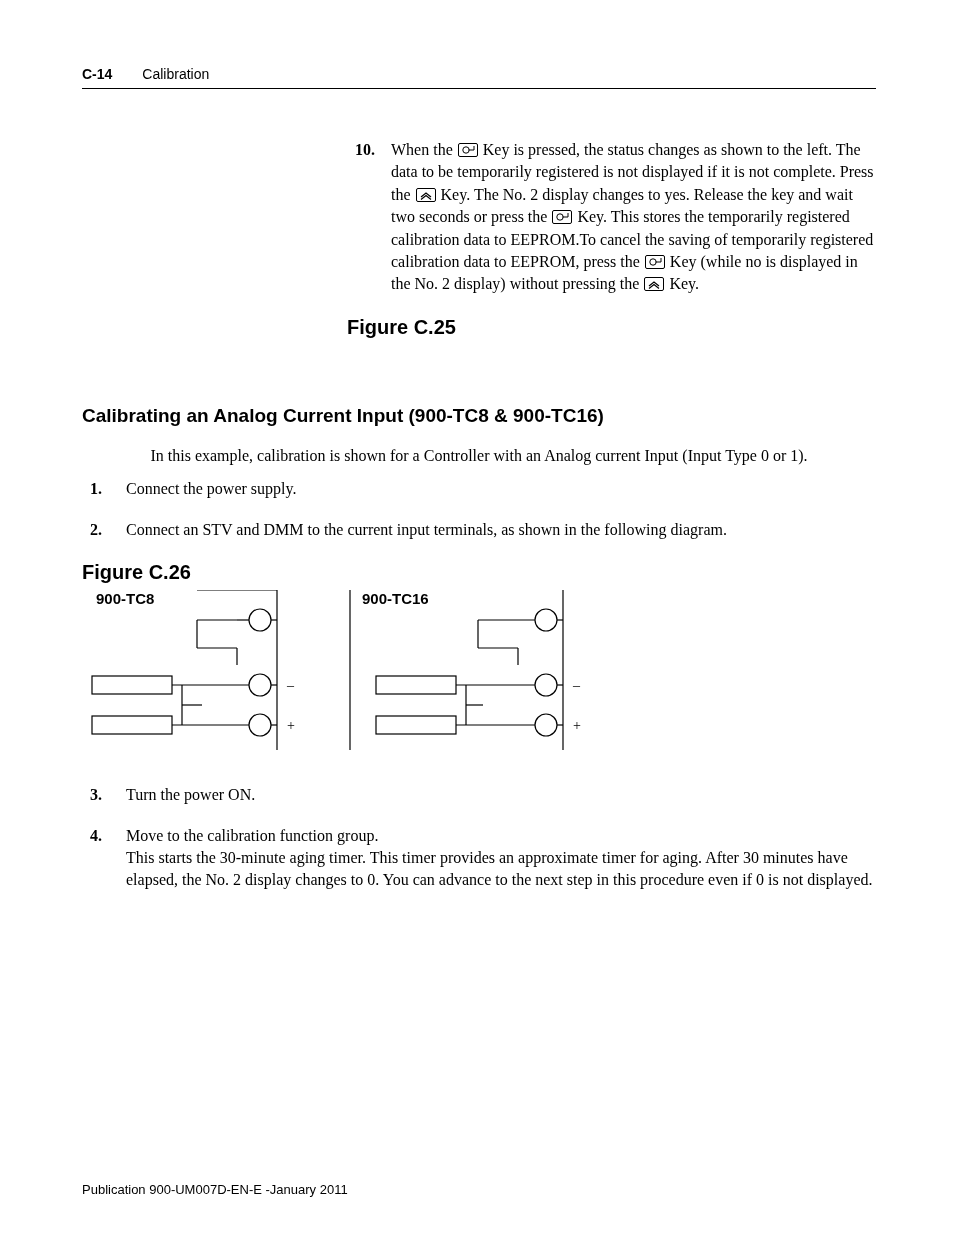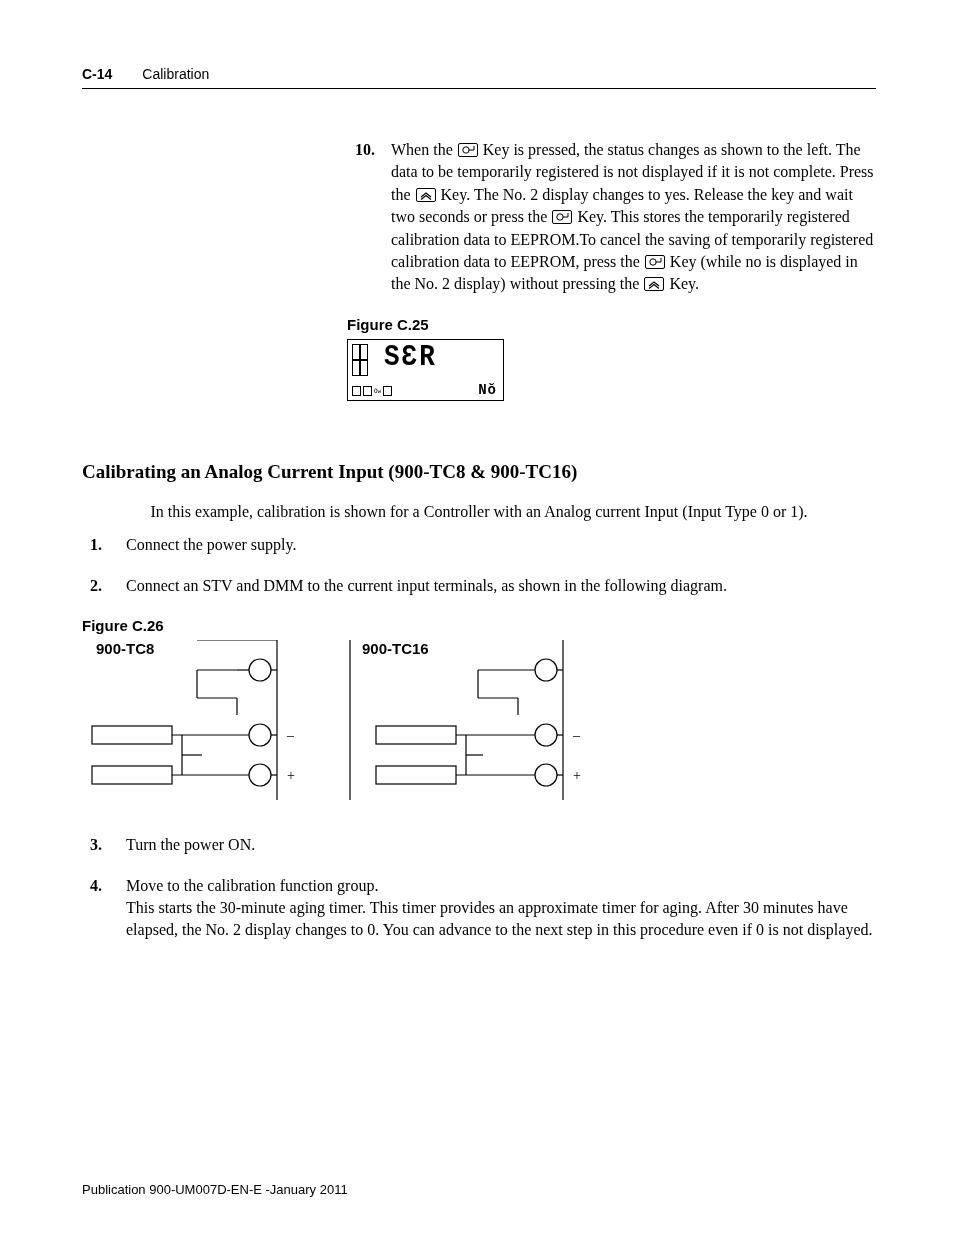--- a/index.html
+++ b/index.html
@@ -49,21 +49,21 @@
     line-height: 1.2;
     margin: 0 0 8px 0;
   }
   .body-p {
     font-size: 16px;
     line-height: 1.35;
     margin: 14px 0 12px 0;
     text-align: center;
   }
   .subheading {
-    font-family: Liberation Serif, serif;
+    font-family: Liberation Sans, sans-serif;
     font-weight: 700;
     font-size: 19px;
     margin: 0 0 18px 0;
   }
 
   ol.steps {
     list-style: none;
     margin: 0 0 20px 0;
     padding: 0 0 0 44px;
   }
@@ -77,21 +77,21 @@
     position: absolute;
     left: -36px;
     top: 0;
     font-weight: 700;
     width: 28px;
   }
 
   .fig-label {
     font-family: "Helvetica Neue", Arial, sans-serif;
     font-weight: 700;
-    font-size: 15px;
+    font-size: 20px;
     margin: 10px 0 6px 0;
   }
 
   .key-icon {
     display: inline-block;
     vertical-align: -2px;
     width: 20px;
     height: 14px;
     border: 1px solid #000;
     border-radius: 2px;
@@ -227,36 +227,20 @@
   <span class="key-icon">
     <svg width="16" height="10" viewBox="0 0 16 10">
       <path d="M3 7 L8 3 L13 7" fill="none" stroke="#000" stroke-width="1.2"></path>
       <path d="M3 9.5 L8 5.5 L13 9.5" fill="none" stroke="#000" stroke-width="1.2"></path>
     </svg>
   </span>
  Key.</li>
         </ol>
 
       <div class="fig-label">Figure C.25</div>
-      <div class="fig25-box">
-        <div class="fig25-left">
-          <div class="seg" style="left:0;top:0"></div>
-          <div class="seg" style="left:8px;top:0"></div>
-          <div class="seg" style="left:0;top:16px"></div>
-          <div class="seg" style="left:8px;top:16px"></div>
-        </div>
-        <div class="fig25-main" style="font-family: 'Courier New', monospace; transform: scaleY(1.1);">SƐR</div>
-        <div class="fig25-sub">Nŏ</div>
-        <div class="fig25-left-sm">
-          <div class="sq"></div>
-            <div class="sq"></div>
-          <span style="font-size:6px; line-height:10px;">Ow</span>
-          <div class="sq"></div>
-        </div>
-      </div>
     </div>
   </div>
 
   <div class="main" style="padding-top:60px;">
     <div class="rightcol">
       <h3 class="subheading">Calibrating an Analog Current Input (900-TC8 &amp; 900-TC16)</h3>
       <p class="body-p">In this example, calibration is shown for a Controller with an Analog current Input (Input Type 0 or 1).</p>
 
       <ol class="steps" id="steps-b">
           <li><span class="num">1.</span>Connect the power supply.</li>

